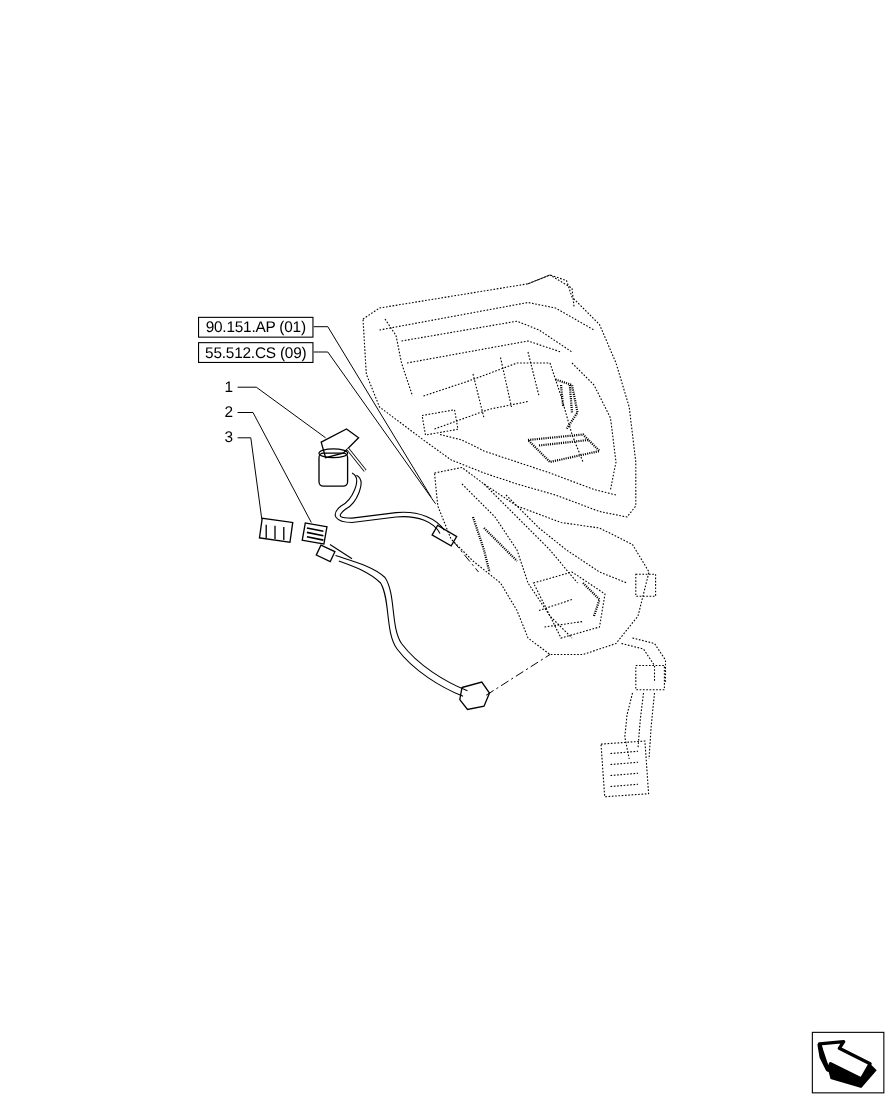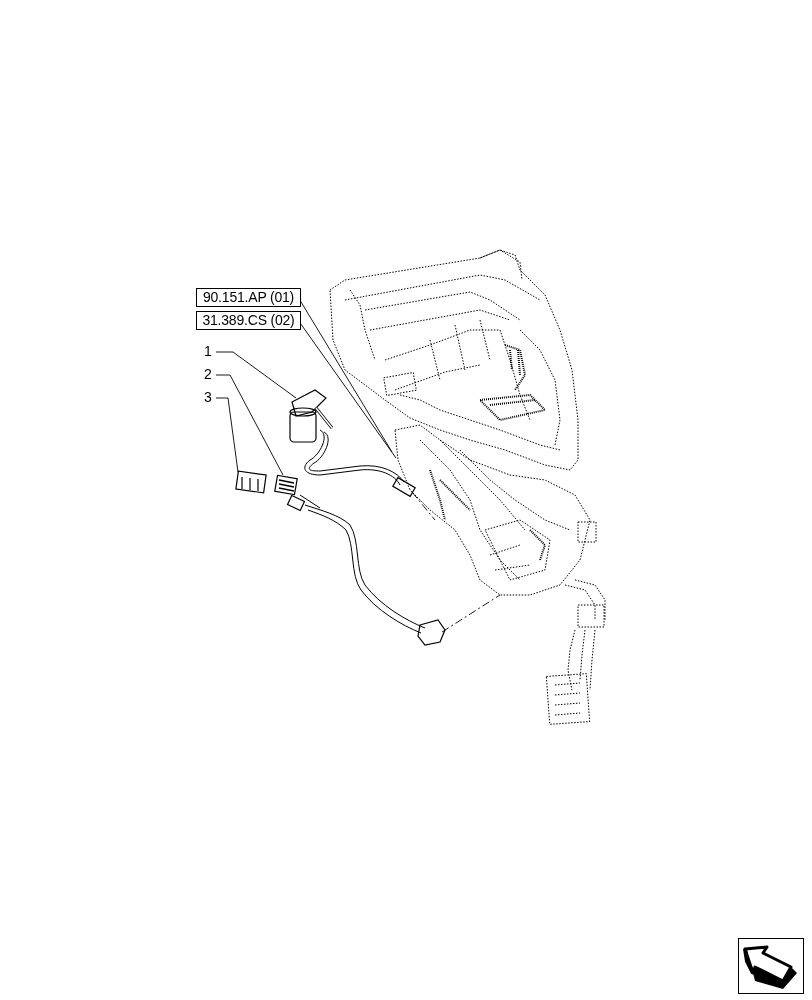--- a/index.html
+++ b/index.html
@@ -2,21 +2,21 @@
 <html><head>
 <meta charset="utf-8">
 <style>
   html, body { margin: 0; padding: 0; background: #ffffff; }
   body { width: 812px; height: 1000px; position: relative; overflow: hidden;
          font-family: "Liberation Sans", sans-serif; color: #000; }
   #canvas { position: absolute; left: 0; top: 0; width: 812px; height: 1000px; }
   .ref-box { position: absolute; left: 180px; width: 105px; height: 19px;
              border: 1px solid #000; background: #fff; box-sizing: border-box;
              font-size: 14px; line-height: 17px; text-align: center;
-             letter-spacing: -0.2px; cursor: pointer; margin-left: 16px; }
+             letter-spacing: -0.2px; cursor: pointer; }
   .callout-num { position: absolute; left: 204px; font-size: 14px; line-height: 14px; }
   .nav-arrow { position: absolute; left: 738px; top: 938px; width: 66px; height: 56px;
                border: 1px solid #000; box-sizing: border-box; background: #fff; cursor: pointer; }
 </style>
 </head>
 <body>
 
 <svg id="canvas" viewBox="0 0 812 1000" xmlns="http://www.w3.org/2000/svg">
   <g fill="none" stroke="#000" stroke-width="1">
 
@@ -110,21 +110,21 @@
     </g>
 
     <g stroke-dasharray="8,3,2,3" stroke-width="0.9">
       <path d="M412 492 L435 520"></path>
       <path d="M442 632 L500 595"></path>
     </g>
   </g>
 </svg>
 
 <div class="ref-box" style="top:288px;">90.151.AP (01)</div>
-<div class="ref-box" style="top:311px;">31.389.CS (02)</div>
+<div class="ref-box" style="top:311px;">55.512.CS (09)</div>
 
 <div class="callout-num" style="top:344px;">1</div>
 <div class="callout-num" style="top:367px;">2</div>
 <div class="callout-num" style="top:390px;">3</div>
 
 <div class="nav-arrow">
   <svg width="64" height="54" viewBox="0 0 64 54">
     <path d="M6 10 L28 8 L24 14 L52 28 L44 42 L16 28 L14 34 Z" fill="#fff" stroke="#000" stroke-width="3" stroke-linejoin="round"></path>
     <path d="M14 34 L16 42 L44 50 L58 34 L52 28 L44 42 L16 28 Z" fill="#000"></path>
     <path d="M6 10 L8 22 L14 34" fill="none" stroke="#000" stroke-width="4"></path>

